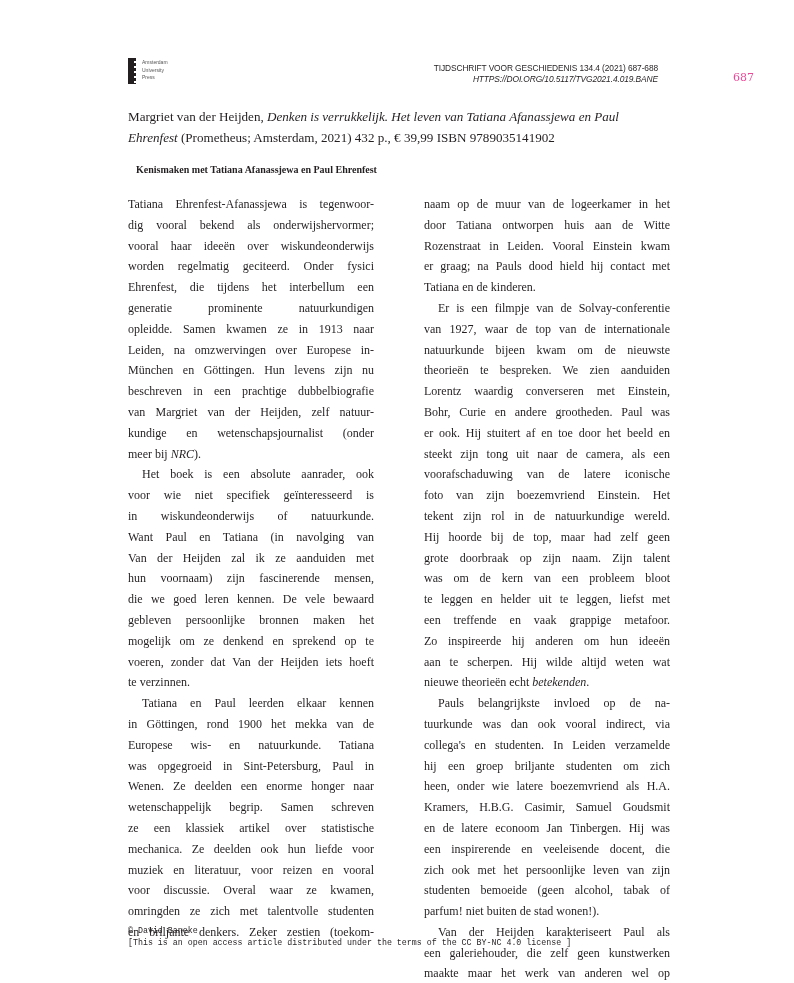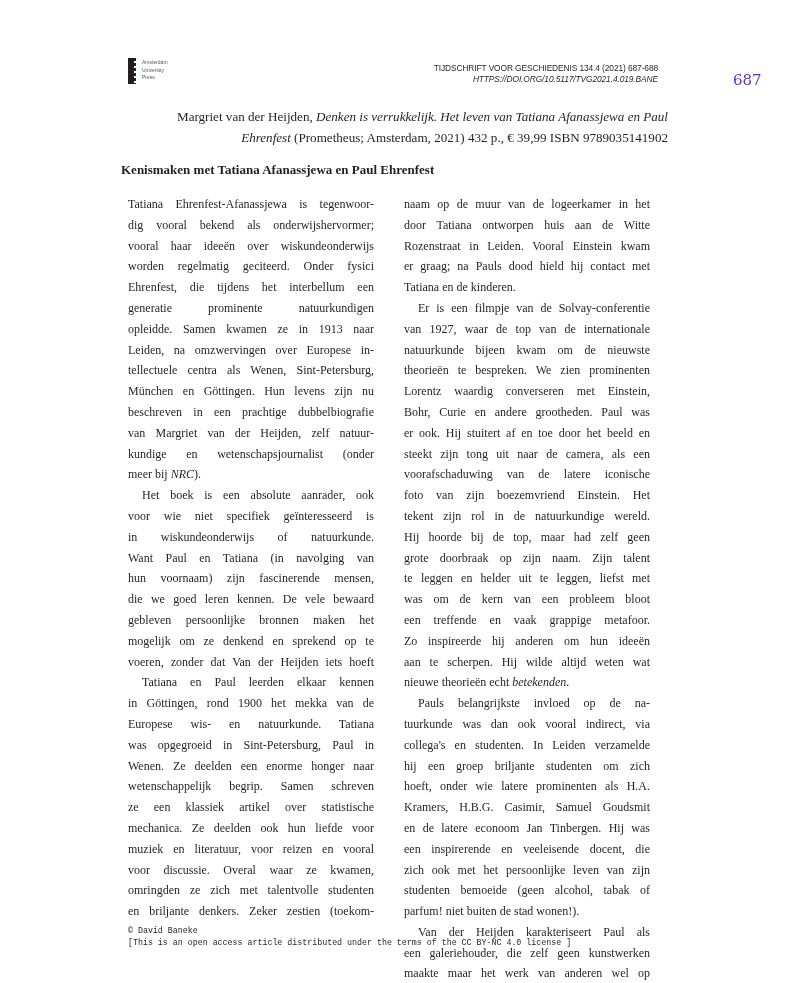--- a/index.html
+++ b/index.html
@@ -3,27 +3,27 @@
 <meta charset="utf-8">
 <style>
   html, body { margin: 0; padding: 0; background: #ffffff; }
   body { width: 794px; height: 983px; position: relative; overflow: hidden; color: #231f20; }
   .logo { position: absolute; left: 128px; top: 58px; width: 60px; height: 26px; }
   .logo-bar { position: absolute; left: 0; top: 0; width: 8px; height: 26px; background: #231f20; }
   .logo-notch { position: absolute; left: 6px; width: 3px; height: 2px; background: #ffffff; }
   .logo-text { position: absolute; left: 14px; top: 1px; font-family: "Liberation Sans", sans-serif; font-size: 5px; line-height: 7.5px; color: #555; }
   .header-right { position: absolute; right: 136px; top: 63px; text-align: right; font-family: "Liberation Sans", sans-serif; font-size: 8.4px; line-height: 11px; color: #231f20; letter-spacing: -0.1px; }
   .header-right .doi { font-style: italic; }
-  .page-number { position: absolute; left: 733px; top: 71px; font-family: "DejaVu Serif", serif; font-size: 15px; color: #6d28d9; }
-  .citation { position: absolute; left: 128px; top: 106px; width: 540px; font-family: "Liberation Serif", serif; font-size: 13.1px; line-height: 21px; text-align: right; }
+  .page-number { position: absolute; left: 733px; top: 71px; font-family: "DejaVu Serif", serif; font-size: 11px; color: #ec4899; }
+  .citation { position: absolute; left: 128px; top: 106px; width: 540px; font-family: "Liberation Serif", serif; font-size: 13.1px; line-height: 21px; }
   .citation .it { font-style: italic; }
-  .section-title { position: absolute; left: 121px; top: 160px; font-family: "Liberation Serif", serif; font-weight: bold; font-size: 13px; line-height: 20px; }
+  .section-title { position: absolute; left: 136px; top: 160px; font-family: "Liberation Serif", serif; font-weight: bold; font-size: 10px; line-height: 20px; }
   .column { position: absolute; top: 194px; width: 246px; font-family: Liberation Serif, serif; font-size: 12px; }
   .col-left { left: 128px; }
-  .col-right { left: 404px; }
+  .col-right { left: 424px; }
   .line { height: 20.8px; line-height: 20.8px; white-space: nowrap; text-align: justify; text-align-last: justify; }
   .line.last { text-align-last: left; }
   .line.indent { padding-left: 14px; }
   .line .it { font-style: italic; }
   .footer { position: absolute; left: 128px; top: 925px; font-family: Liberation Mono, monospace; font-size: 8.3px; line-height: 12px; color: #231f20; }
 </style>
 </head>
 <body>
 
 <div class="logo">
@@ -55,35 +55,36 @@
 
 <div class="column col-left">
   <div class="line">Tatiana Ehrenfest-Afanassjewa is tegenwoor-</div>
   <div class="line">dig vooral bekend als onderwijshervormer;</div>
   <div class="line">vooral haar ideeën over wiskundeonderwijs</div>
   <div class="line">worden regelmatig geciteerd. Onder fysici</div>
   <div class="line">Ehrenfest, die tijdens het interbellum een</div>
   <div class="line">generatie prominente natuurkundigen</div>
   <div class="line">opleidde. Samen kwamen ze in 1913 naar</div>
   <div class="line">Leiden, na omzwervingen over Europese in-</div>
-  <div class="line">tellectuele centra als Wenen, Sint-Petersburg,</div>
   <div class="line">München en Göttingen. Hun levens zijn nu</div>
   <div class="line">beschreven in een prachtige dubbelbiografie</div>
   <div class="line">van Margriet van der Heijden, zelf natuur-</div>
   <div class="line">kundige en wetenschapsjournalist (onder</div>
   <div class="line last"><span>meer bij </span><span class="it">NRC</span><span>).</span></div>
   <div class="line indent">Het boek is een absolute aanrader, ook</div>
   <div class="line">voor wie niet specifiek geïnteresseerd is</div>
   <div class="line">in wiskundeonderwijs of natuurkunde.</div>
   <div class="line">Want Paul en Tatiana (in navolging van</div>
+  <div class="line">Van der Heijden zal ik ze aanduiden met</div>
   <div class="line">hun voornaam) zijn fascinerende mensen,</div>
   <div class="line">die we goed leren kennen. De vele bewaard</div>
   <div class="line">gebleven persoonlijke bronnen maken het</div>
   <div class="line">mogelijk om ze denkend en sprekend op te</div>
   <div class="line">voeren, zonder dat Van der Heijden iets hoeft</div>
+  <div class="line last">te verzinnen.</div>
   <div class="line indent">Tatiana en Paul leerden elkaar kennen</div>
   <div class="line">in Göttingen, rond 1900 het mekka van de</div>
   <div class="line">Europese wis- en natuurkunde. Tatiana</div>
   <div class="line">was opgegroeid in Sint-Petersburg, Paul in</div>
   <div class="line">Wenen. Ze deelden een enorme honger naar</div>
   <div class="line">wetenschappelijk begrip. Samen schreven</div>
   <div class="line">ze een klassiek artikel over statistische</div>
   <div class="line">mechanica. Ze deelden ook hun liefde voor</div>
   <div class="line">muziek en literatuur, voor reizen en vooral</div>
   <div class="line">voor discussie. Overal waar ze kwamen,</div>
@@ -94,41 +95,41 @@
 
 <div class="column col-right">
   <div class="line">naam op de muur van de logeerkamer in het</div>
   <div class="line">door Tatiana ontworpen huis aan de Witte</div>
   <div class="line">Rozenstraat in Leiden. Vooral Einstein kwam</div>
   <div class="line">er graag; na Pauls dood hield hij contact met</div>
   <div class="line last">Tatiana en de kinderen.</div>
   <div class="line indent">Er is een filmpje van de Solvay-conferentie</div>
   <div class="line">van 1927, waar de top van de internationale</div>
   <div class="line">natuurkunde bijeen kwam om de nieuwste</div>
-  <div class="line">theorieën te bespreken. We zien prominenten</div>
+  <div class="line">theorieën te bespreken. We zien aanduiden</div>
   <div class="line">Lorentz waardig converseren met Einstein,</div>
   <div class="line">Bohr, Curie en andere grootheden. Paul was</div>
   <div class="line">er ook. Hij stuitert af en toe door het beeld en</div>
   <div class="line">steekt zijn tong uit naar de camera, als een</div>
   <div class="line">voorafschaduwing van de latere iconische</div>
   <div class="line">foto van zijn boezemvriend Einstein. Het</div>
   <div class="line">tekent zijn rol in de natuurkundige wereld.</div>
   <div class="line">Hij hoorde bij de top, maar had zelf geen</div>
   <div class="line">grote doorbraak op zijn naam. Zijn talent</div>
+  <div class="line">was om de kern van een probleem bloot</div>
   <div class="line">te leggen en helder uit te leggen, liefst met</div>
-  <div class="line">was om de kern van een probleem bloot</div>
   <div class="line">een treffende en vaak grappige metafoor.</div>
   <div class="line">Zo inspireerde hij anderen om hun ideeën</div>
   <div class="line">aan te scherpen. Hij wilde altijd weten wat</div>
   <div class="line last"><span>nieuwe theorieën echt </span><span class="it">betekenden</span><span>.</span></div>
   <div class="line indent">Pauls belangrijkste invloed op de na-</div>
   <div class="line">tuurkunde was dan ook vooral indirect, via</div>
   <div class="line">collega's en studenten. In Leiden verzamelde</div>
   <div class="line">hij een groep briljante studenten om zich</div>
-  <div class="line">hoeft, onder wie latere prominenten als H.A.</div>
+  <div class="line">heen, onder wie latere boezemvriend als H.A.</div>
   <div class="line">Kramers, H.B.G. Casimir, Samuel Goudsmit</div>
   <div class="line">en de latere econoom Jan Tinbergen. Hij was</div>
   <div class="line">een inspirerende en veeleisende docent, die</div>
   <div class="line">zich ook met het persoonlijke leven van zijn</div>
   <div class="line">studenten bemoeide (geen alcohol, tabak of</div>
   <div class="line last">parfum! niet buiten de stad wonen!).</div>
   <div class="line indent">Van der Heijden karakteriseert Paul als</div>
   <div class="line">een galeriehouder, die zelf geen kunstwerken</div>
   <div class="line">maakte maar het werk van anderen wel op</div>
 

